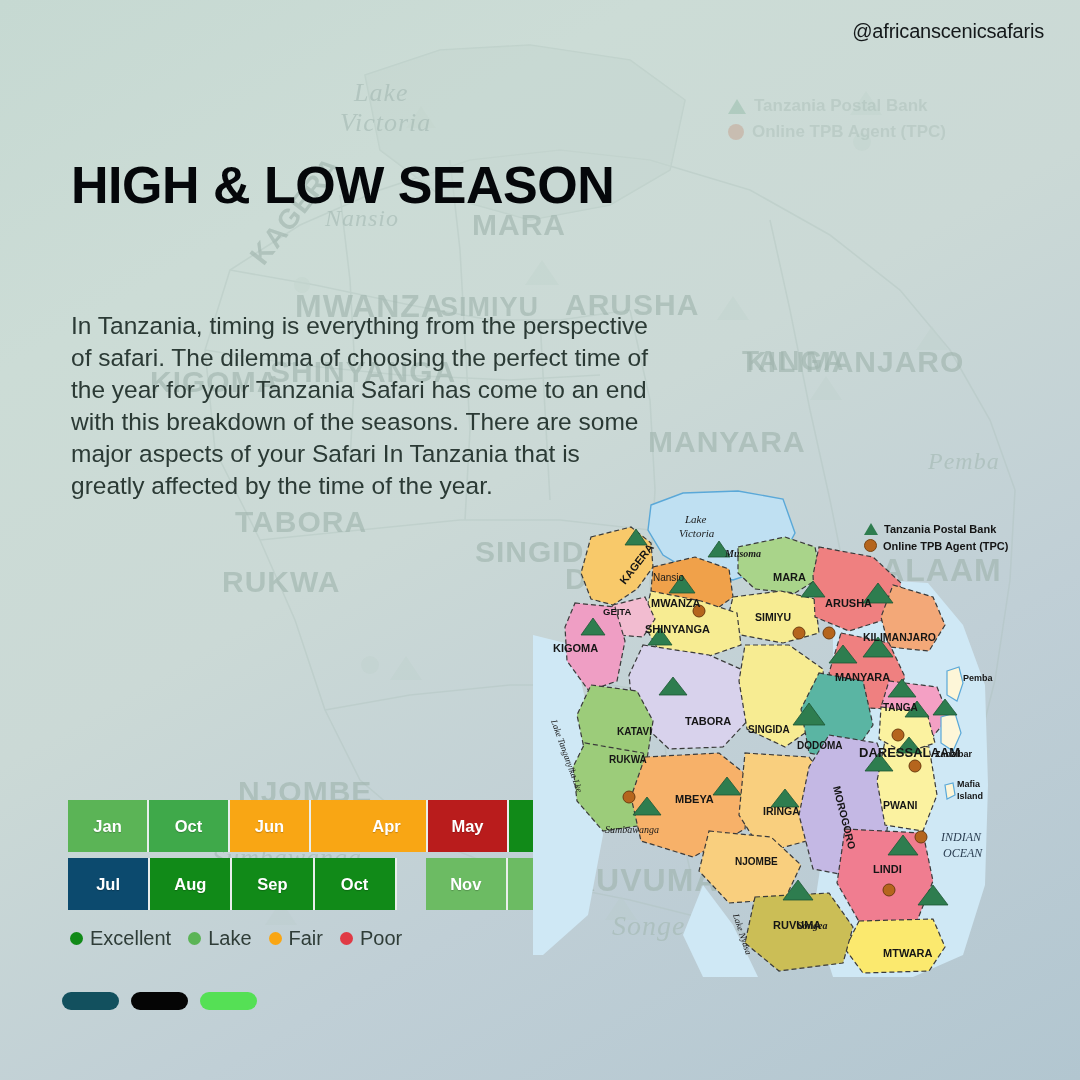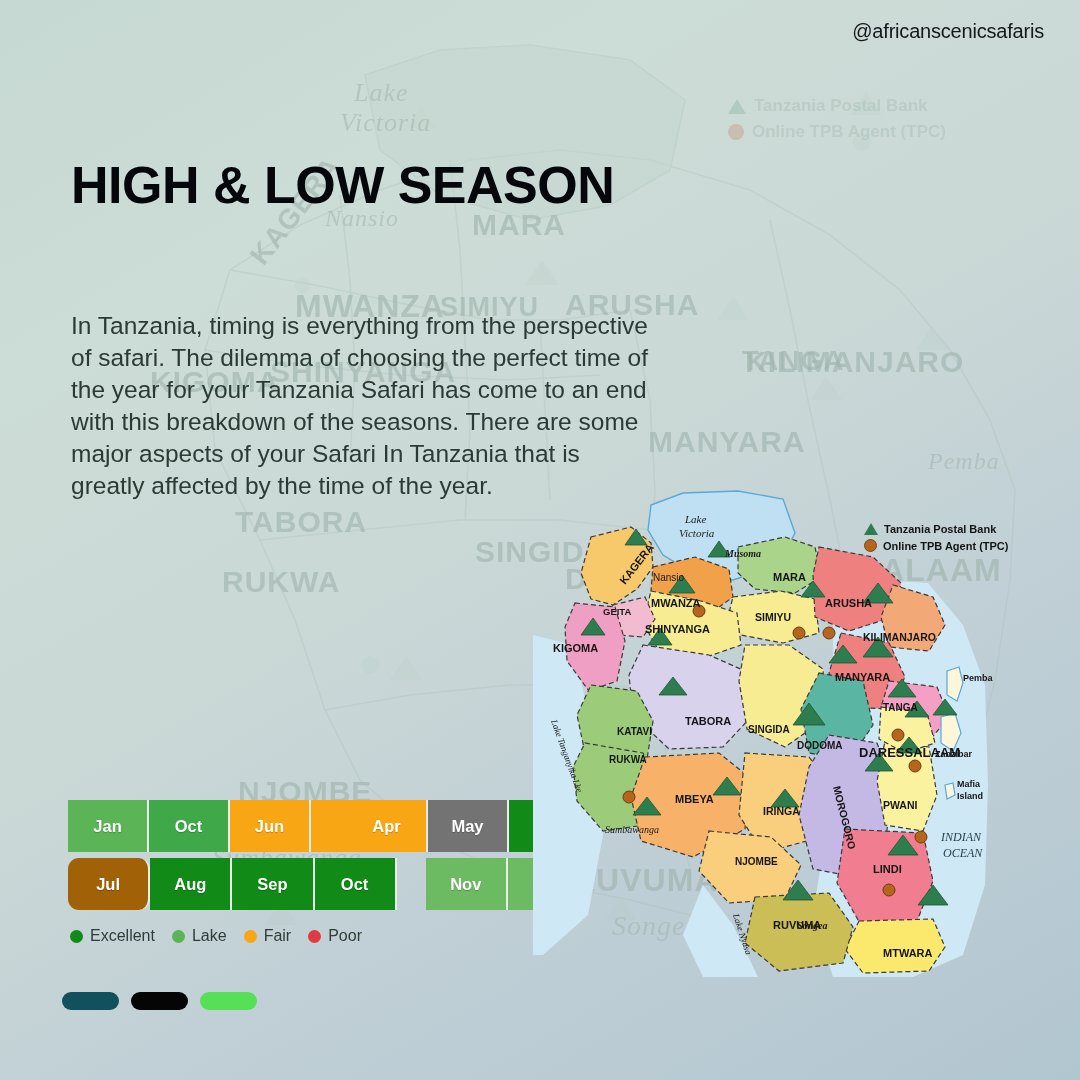--- a/index.html
+++ b/index.html
@@ -66,21 +66,21 @@
     color:#fff; font-size:16.5px; font-weight:700;
     border-right:2px solid #e9eeec;
     text-shadow:0 1px 1px rgba(0,0,0,.22);
   }
   .mcell:last-child { border-right:none; }
 
   
   .legend { position:absolute; left:70px; top:927px; display:flex; align-items:center; gap:17px; }
   .lgi { display:flex; align-items:center; gap:7px; }
   .lgi .sw { width:13px;height:13px;border-radius:50%; }
-  .lgi .lb { font-size:16px; color:#2f3d38; }
+  .lgi .lb { font-size:20px; color:#2f3d38; }
 
   
   .pills { position:absolute; left:62px; top:992px; display:flex; gap:12px; }
   .pill { width:57px; height:18px; border-radius:9px; }
 
   
   .map-wrap { position:absolute; left:533px; top:485px; width:462px; height:492px; }
   .map-wrap svg { width:100%; height:100%; display:block; }
 
   .mlabel { font-family:"Liberation Sans", sans-serif; font-weight:700; fill:#151515; }
@@ -180,25 +180,25 @@
 </h1>
 
 <p class="body-copy">In Tanzania, timing is everything from the perspective of safari. The dilemma of choosing the perfect time of the year for your Tanzania Safari has come to an end with this breakdown of the seasons. There are some major aspects of your Safari In Tanzania that is greatly affected by the time of the year.</p>
 
 <div class="months">
   <div class="mrow">
     <div class="mcell" style="background: rgb(91, 180, 86);">Jan</div>
     <div class="mcell" style="background: rgb(63, 169, 74);">Oct</div>
     <div class="mcell" style="background: rgb(249, 166, 20);">Jun</div>
     <div class="mcell" style="background: rgb(249, 166, 20); padding-left: 36px;">Apr</div>
-    <div class="mcell" style="background: #737373; text-align: center;">May</div>
+    <div class="mcell" style="background: #b91c1c; text-align: center;">May</div>
     <div class="mcell" style="background: rgb(17, 138, 24);">Jun</div>
   </div>
   <div class="mrow">
-    <div class="mcell" style="background: #a16207; border-radius: 11px;">Jul</div>
+    <div class="mcell" style="background: #0c4a6e;">Jul</div>
     <div class="mcell" style="background: rgb(17, 138, 24);">Aug</div>
     <div class="mcell" style="background: rgb(17, 138, 24); text-align: right;">Sep</div>
     <div class="mcell" style="background: rgb(17, 138, 24);">Oct</div>
     <div class="mcell" style="background: rgb(108, 187, 99); margin-left: 29px;">Nov</div>
     <div class="mcell" style="background: rgb(108, 187, 99);">Dec</div>
   </div>
 </div>
 
 <div class="legend">
   <div class="lgi">

